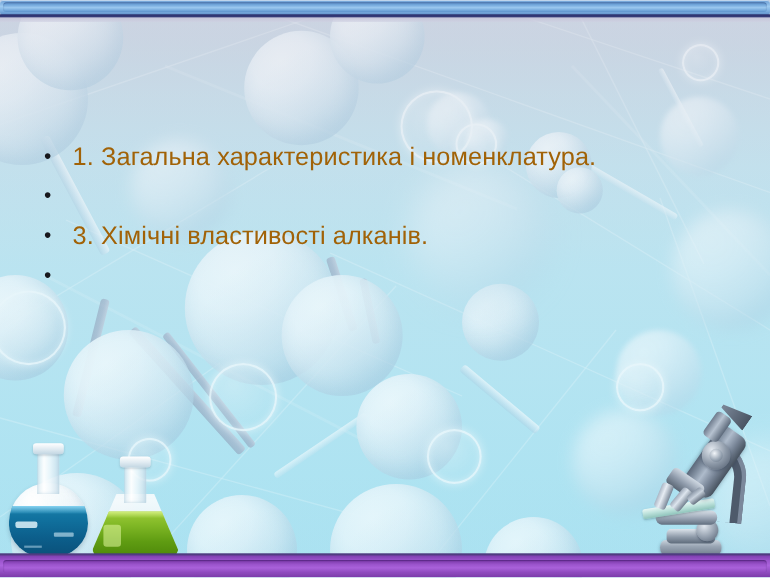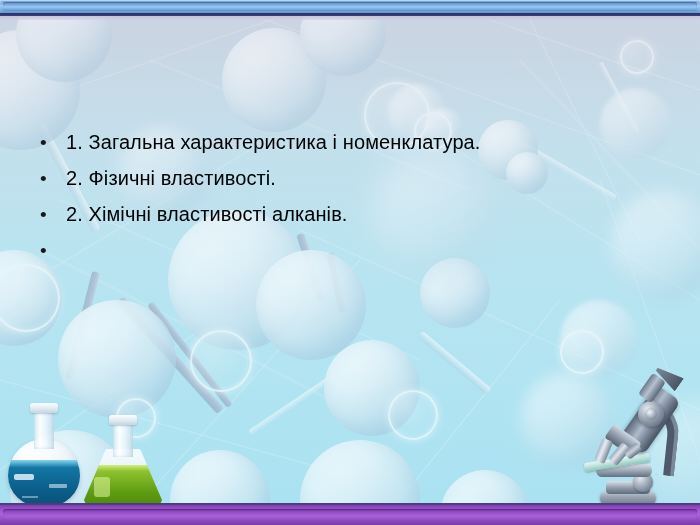--- a/index.html
+++ b/index.html
@@ -235,23 +235,23 @@
     flex: 0 0 auto;
     width: 26px;
     font-size: 19px;
     line-height: 29px;
     color: #17171c;
     text-align: left;
     padding-left: 4px;
   }
   .bullet-text {
     flex: 1 1 auto;
-    font-size: 20px;
+    font-size: 23px;
     line-height: 29px;
-    color: #000000;
+    color: #a16207;
     letter-spacing: .1px;
     white-space: nowrap;
   }
 
   
   .flasks {
     position: absolute;
     left: 0;
     bottom: 18px;
     width: 180px;
@@ -631,25 +631,24 @@
   </div>
 
   <div class="content">
     <ul class="bullets">
       <li class="bullet-row">
         <span class="bullet-dot">•</span>
         <span class="bullet-text">1. Загальна характеристика і номенклатура.</span>
       </li>
       <li class="bullet-row">
         <span class="bullet-dot">•</span>
-        <span class="bullet-text">2. Фізичні властивості.</span>
       </li>
       <li class="bullet-row">
         <span class="bullet-dot">•</span>
-        <span class="bullet-text">2. Хімічні властивості алканів.</span>
+        <span class="bullet-text">3. Хімічні властивості алканів.</span>
       </li>
       <li class="bullet-row">
         <span class="bullet-dot">•</span>
       </li>
     </ul>
   </div>
 
   <div class="topbar-wrap">
     <div class="topbar-outer">
       <div class="topbar-inner"></div>

